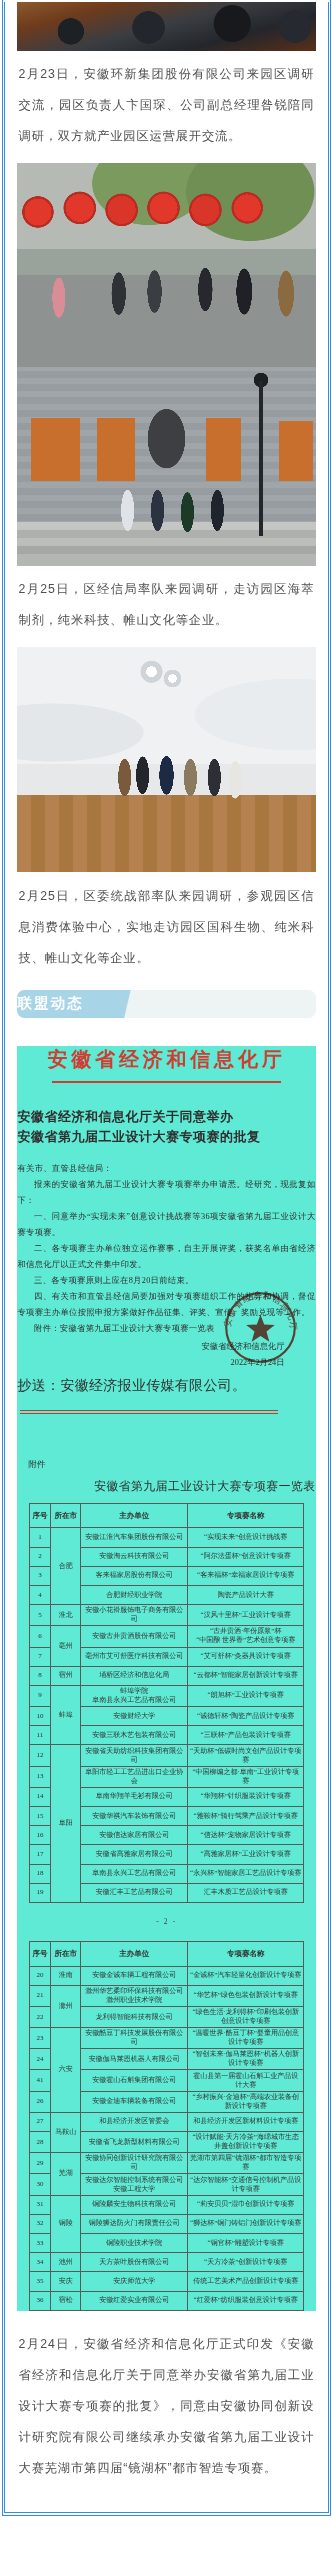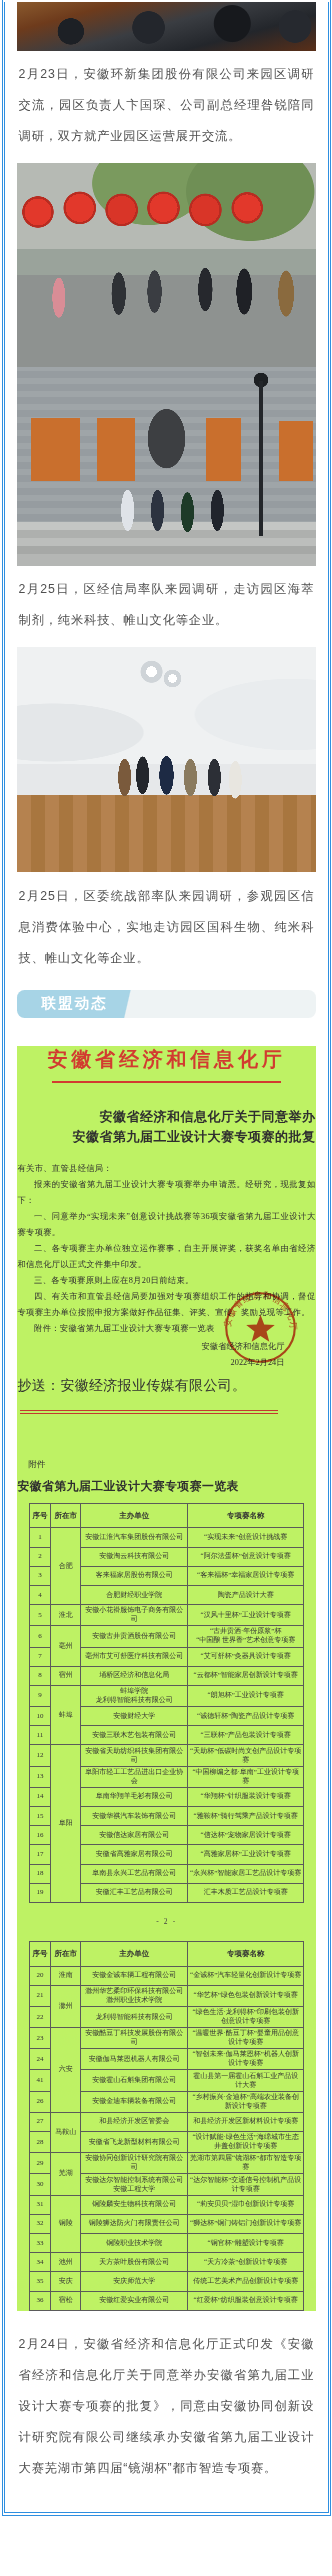--- a/index.html
+++ b/index.html
@@ -52,33 +52,33 @@
     radial-gradient(ellipse 10.7px 31px at 42% 57%,#23262c 0 60%,transparent 61%),
     radial-gradient(ellipse 11.8px 32px at 50% 57%,#1d2a44 0 60%,transparent 61%),
     radial-gradient(ellipse 10.7px 31px at 58% 58%,#8a7a5e 0 60%,transparent 61%),
     radial-gradient(ellipse 10.7px 31px at 66% 58%,#2c2f36 0 60%,transparent 61%),
     radial-gradient(ellipse 10.7px 31px at 73% 59%,#e8e6e0 0 60%,transparent 61%),
     linear-gradient(180deg,#eff1f2 0 52%,#e6e8ea 52% 66%,transparent 66%),
     repeating-linear-gradient(90deg,#b5824f 0 14px,#a8763f 14px 28px);}
   .news{font-size:12.3px;color:#4f4f4f;line-height:31px;text-align:justify;letter-spacing:0.8px;margin:8.6px 1.1px 10.7px;}
   .section-banner{margin:16px 0 25px;height:28px;border-radius:7.5px;overflow:hidden;
     background:linear-gradient(103deg,#a7d4e6 0 37%,#eef3f4 37.4% 100%);display:flex;align-items:center;}
-  .section-banner span{color:#fff;font-weight:bold;font-size:14.5px;letter-spacing:2.1px;padding-left:24px;}
-  .doc{font-family:"Liberation Serif","DejaVu Serif",serif;color:#2f2f2f;background:#bef264;}
+  .section-banner span{color:#fff;font-weight:bold;font-size:14.5px;letter-spacing:2.1px;padding-left:0;}
+  .doc{font-family:"Liberation Serif","DejaVu Serif",serif;color:#2f2f2f;background:#5eead4;}
   .doc-agency{margin-top:28px;text-align:center;color:#d23b30;font-size:20px;font-weight:bold;letter-spacing:3.8px;white-space:nowrap;}
   .doc-redline{width:229px;height:1.6px;background:#d23b30;margin:8.6px auto 0;}
-  .doc-title{margin-top:23.6px;text-align:right;font-size:13px;font-weight:bold;line-height:20px;letter-spacing:0.5px;}
+  .doc-title{margin-top:23.6px;text-align:left;font-size:13px;font-weight:bold;line-height:20px;letter-spacing:0.5px;}
   .doc-body{margin-top:14px;font-size:8.3px;line-height:16px;}
   .doc-p{margin:0;text-align:justify;text-indent:2em;letter-spacing:0.3px;}
   .no-indent{text-indent:0;}
   .doc-sign{position:relative;text-align:right;padding-right:31px;margin-top:2.1px;font-size:8.3px;line-height:16px;}
   .seal{position:absolute;right:18px;top:-49px;width:75px;height:75px;mix-blend-mode:multiply;opacity:.92;}
   .doc-endline{width:258px;height:1.6px;border-top:1.6px solid #c2392e;border-bottom:0.5px solid #c2392e;margin:16px 0 0 2.1px;box-sizing:content-box;}
   .doc-attach-label{margin:45px 0 0 10.7px;font-size:8.6px;}
-  .doc-table-title{margin-top:8.6px;text-align:left;font-size:11.8px;font-weight:bold;letter-spacing:0.5px;}
+  .doc-table-title{margin-top:8.6px;text-align:right;font-size:11.8px;font-weight:normal;letter-spacing:0.5px;}
   .doc-table{margin:7.5px auto 0;border-collapse:collapse;table-layout:fixed;width:274px;font-size:7px;color:#333;}
   .doc-table th,.doc-table td{border:0.5px solid #5a5a5a;padding:1.1px 1.6px;text-align:center;vertical-align:middle;white-space:pre-line;line-height:9px;overflow:hidden;}
   .doc-table th{font-weight:bold;height:21.4px;font-size:7.5px;}
   .doc-table td{height:16px;}
   .doc-pagenum{margin:14px 0 15px;text-align:center;font-size:7.5px;letter-spacing:1.6px;color:#444;}
   .closing{margin-top:18px;}
 </style>
 </head>
 <body>
 
@@ -192,21 +192,21 @@
               <tr>
                 <td>8</td>
                 <td rowspan="1">宿州</td>
                 <td>埇桥区经济和信息化局</td>
                 <td>“云都杯”智能家居创新设计专项赛</td>
               </tr>
               <tr>
                 <td>9</td>
                 <td rowspan="3">蚌埠</td>
                 <td>蚌埠学院
-龙利得智能科技有限公司</td>
+阜南县永兴工艺品有限公司</td>
                 <td>“朗旭杯”工业设计专项赛</td>
               </tr>
               <tr>
                 <td>10</td>
                 <td>安徽财经大学</td>
                 <td>“诚德轩杯”陶瓷产品设计专项赛</td>
               </tr>
               <tr>
                 <td>11</td>
                 <td>安徽三联木艺包装有限公司</td>
@@ -313,21 +313,21 @@
               </tr>
               <tr>
                 <td>27</td>
                 <td rowspan="2">马鞍山</td>
                 <td>和县经济开发区管委会</td>
                 <td>和县经济开发区新材料设计专项赛</td>
               </tr>
               <tr>
                 <td>28</td>
                 <td>安徽省飞龙新型材料有限公司</td>
-                <td>“设计赋能·绿色生活”海绵城市生态井盖创新设计专项赛</td>
+                <td>“设计赋能·天方冷茶”海绵城市生态井盖创新设计专项赛</td>
               </tr>
               <tr>
                 <td>29</td>
                 <td rowspan="2">芜湖</td>
                 <td>安徽协同创新设计研究院有限公司</td>
                 <td>芜湖市第四届“镜湖杯”都市智造专项赛</td>
               </tr>
               <tr>
                 <td>30</td>
                 <td>安徽达尔智能控制系统有限公司

